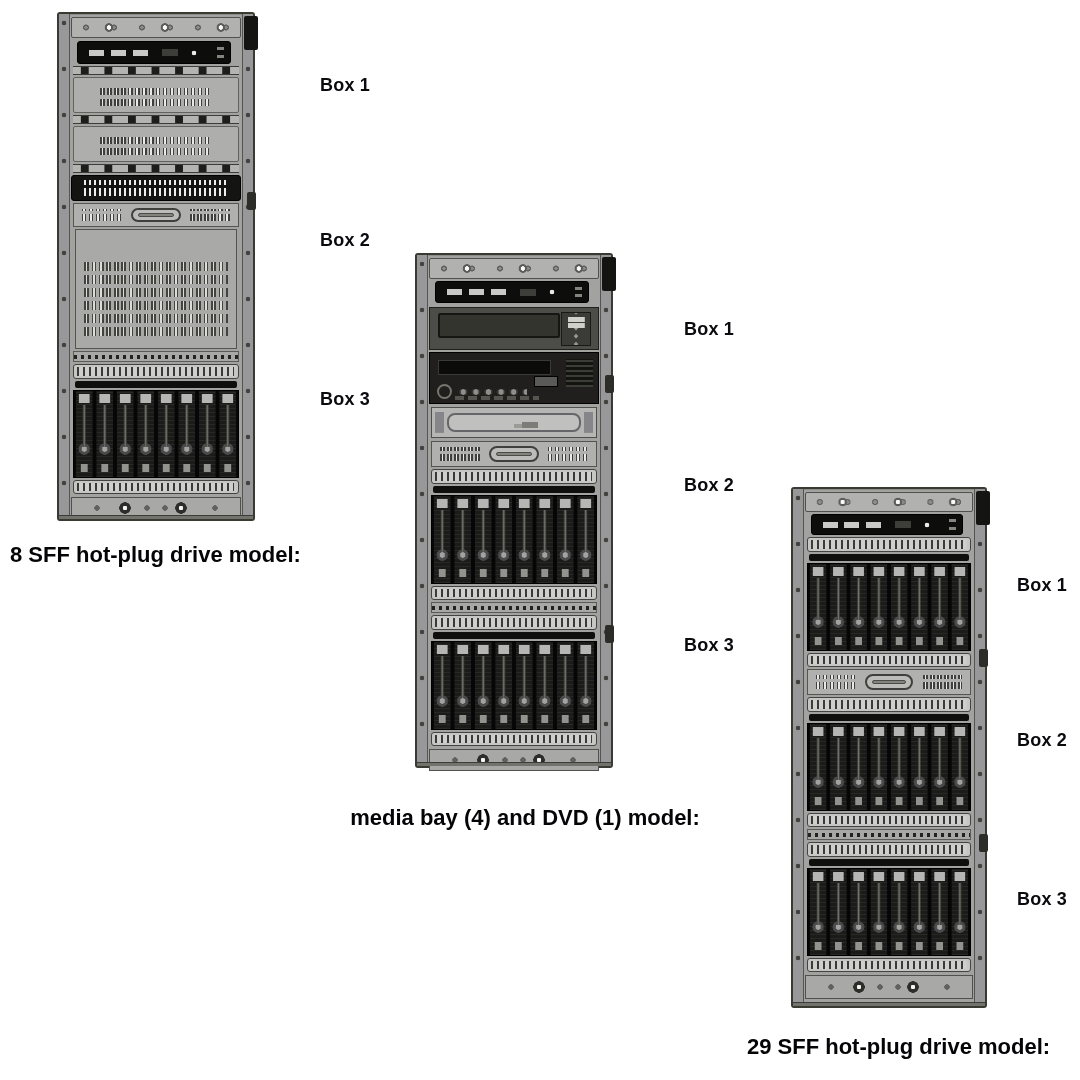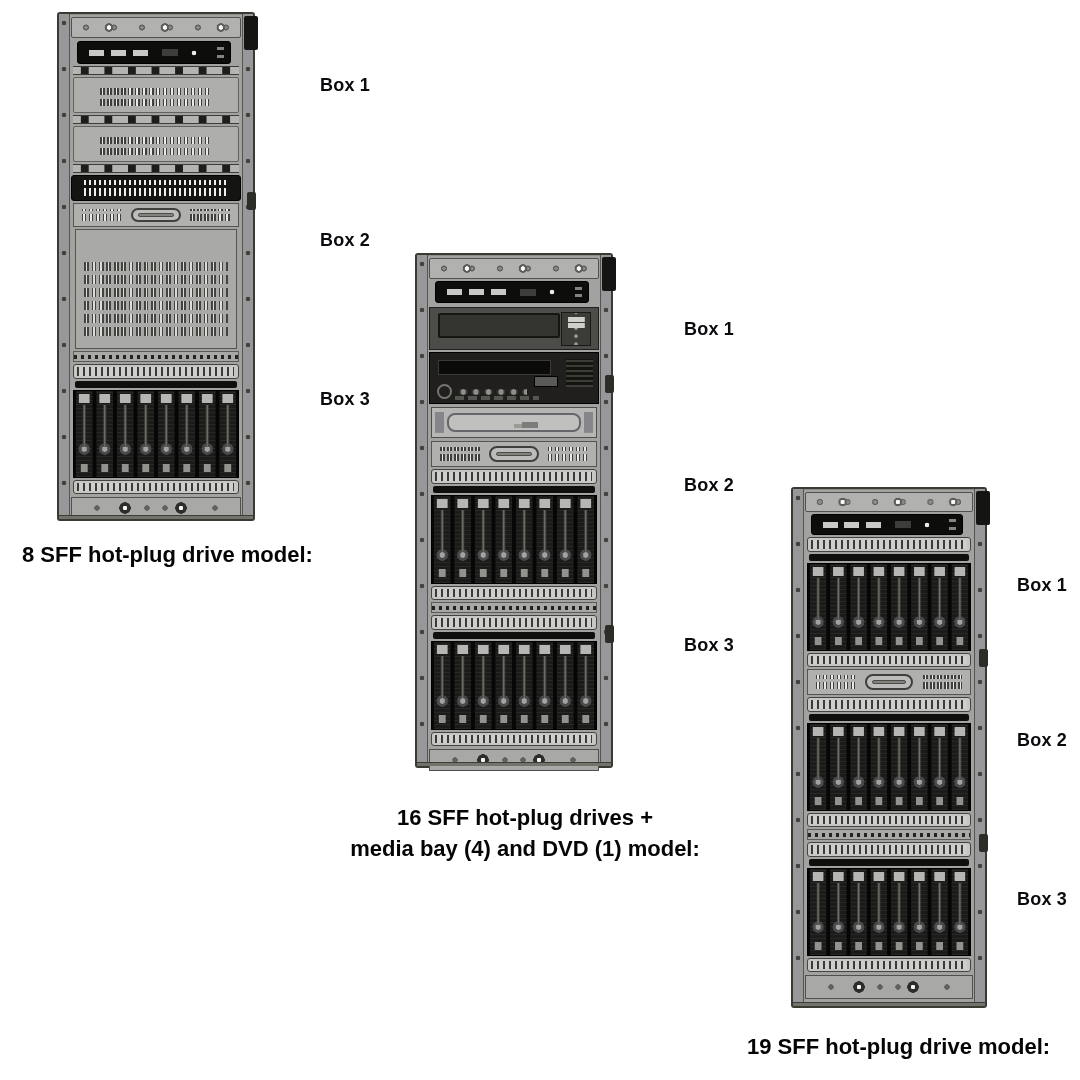--- a/index.html
+++ b/index.html
@@ -186,21 +186,21 @@
     <div class="sec blackbar" style="left:16px;right:16px;top:367px;height:7px"></div>
     <div class="sec cage" style="left:14px;right:14px;top:376px;height:88px"></div>
     <div class="sec ventstrip" style="left:14px;right:14px;top:466px;height:14px"></div>
     <div class="sec bottompanel" style="left:12px;right:12px;top:483px;height:22px"></div>
     <div class="sec basebar" style="left:0;right:0;bottom:0;height:4px"></div>
   </div>
 
   <div class="boxlabel" style="left:320px;top:75px">Box 1</div>
   <div class="boxlabel" style="left:320px;top:230px">Box 2</div>
   <div class="boxlabel" style="left:320px;top:389px">Box 3</div>
-  <div class="caption" style="left:22px;top:542px">8 SFF hot-plug drive model:</div>
+  <div class="caption" style="left:10px;top:542px">8 SFF hot-plug drive model:</div>
 
   <div class="tower" style="left:415px;top:253px;width:198px;height:515px">
     <div class="rail left"></div>
     <div class="rail right"></div>
     <div class="toptab"></div>
     <div class="midmark" style="top:120px"></div>
     <div class="midmark" style="top:370px"></div>
     <div class="sec cap" style="left:12px;right:12px;top:3px;height:21px"></div>
     <div class="sec cpanel" style="left:18px;right:22px;top:26px;height:22px"></div>
     <div class="sec media1" style="left:12px;right:12px;top:52px;height:43px">
@@ -235,21 +235,20 @@
     <div class="sec cage" style="left:14px;right:14px;top:386px;height:89px"></div>
     <div class="sec ventstrip" style="left:14px;right:14px;top:477px;height:14px"></div>
     <div class="sec bottompanel" style="left:12px;right:12px;top:494px;height:22px"></div>
     <div class="sec basebar" style="left:0;right:0;bottom:0;height:4px"></div>
   </div>
 
   <div class="boxlabel" style="left:684px;top:319px">Box 1</div>
   <div class="boxlabel" style="left:684px;top:475px">Box 2</div>
   <div class="boxlabel" style="left:684px;top:635px">Box 3</div>
   <div class="caption center" style="left:320px;top:802px;width:410px">
-    <div>16 SFF hot-plug drives +</div>
     <div>media bay (4) and DVD (1) model:</div>
   </div>
 
   <div class="tower" style="left:791px;top:487px;width:196px;height:521px">
     <div class="rail left"></div>
     <div class="rail right"></div>
     <div class="toptab"></div>
     <div class="midmark" style="top:160px"></div>
     <div class="midmark" style="top:345px"></div>
     <div class="sec cap" style="left:12px;right:12px;top:3px;height:20px"></div>
@@ -274,15 +273,15 @@
     <div class="sec blackbar" style="left:16px;right:16px;top:370px;height:7px"></div>
     <div class="sec cage" style="left:14px;right:14px;top:379px;height:88px"></div>
     <div class="sec ventstrip" style="left:14px;right:14px;top:469px;height:14px"></div>
     <div class="sec bottompanel" style="left:12px;right:12px;top:486px;height:24px"></div>
     <div class="sec basebar" style="left:0;right:0;bottom:0;height:4px"></div>
   </div>
 
   <div class="boxlabel" style="left:1017px;top:575px">Box 1</div>
   <div class="boxlabel" style="left:1017px;top:730px">Box 2</div>
   <div class="boxlabel" style="left:1017px;top:889px">Box 3</div>
-  <div class="caption" style="left:747px;top:1034px">19 SFF hot-plug drive model:</div>
+  <div class="caption" style="left:747px;top:1034px">29 SFF hot-plug drive model:</div>
 
 </div>
 
 </body></html>

